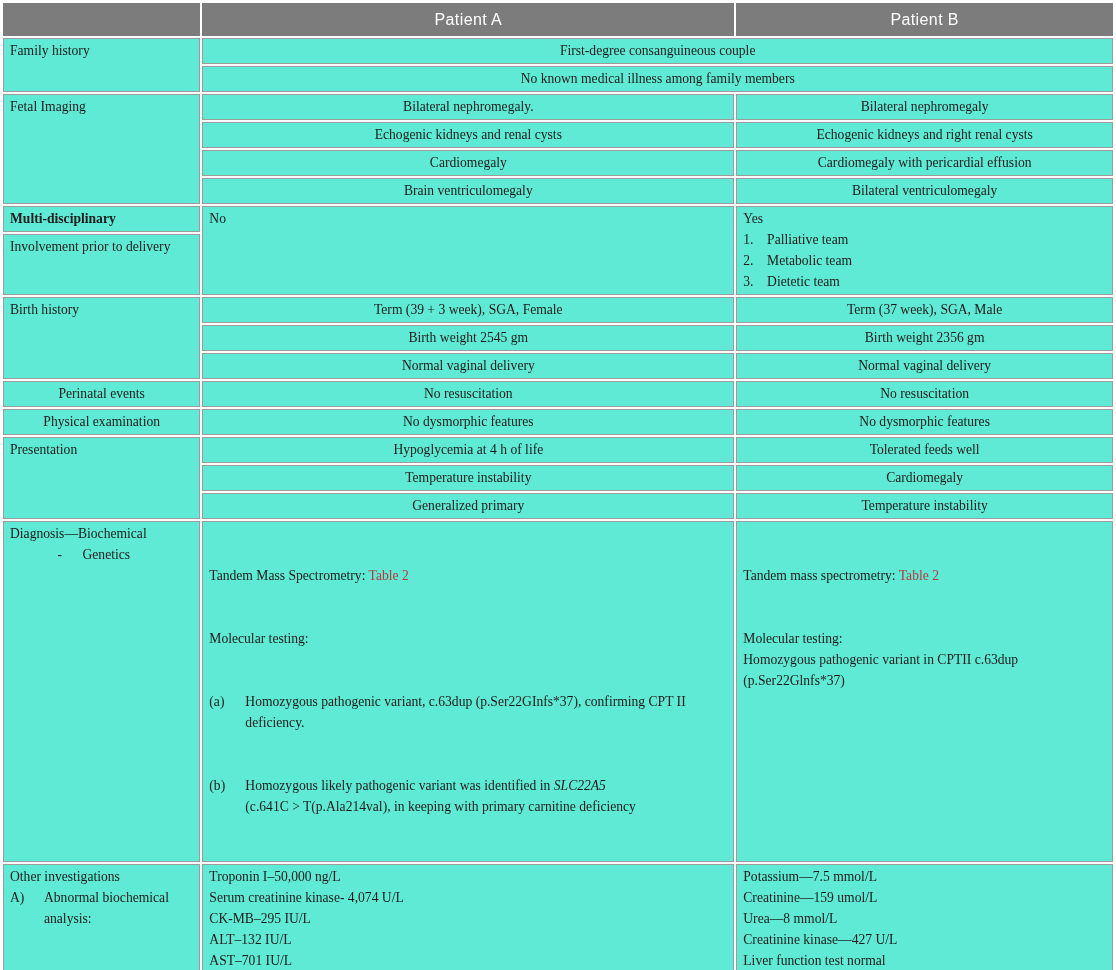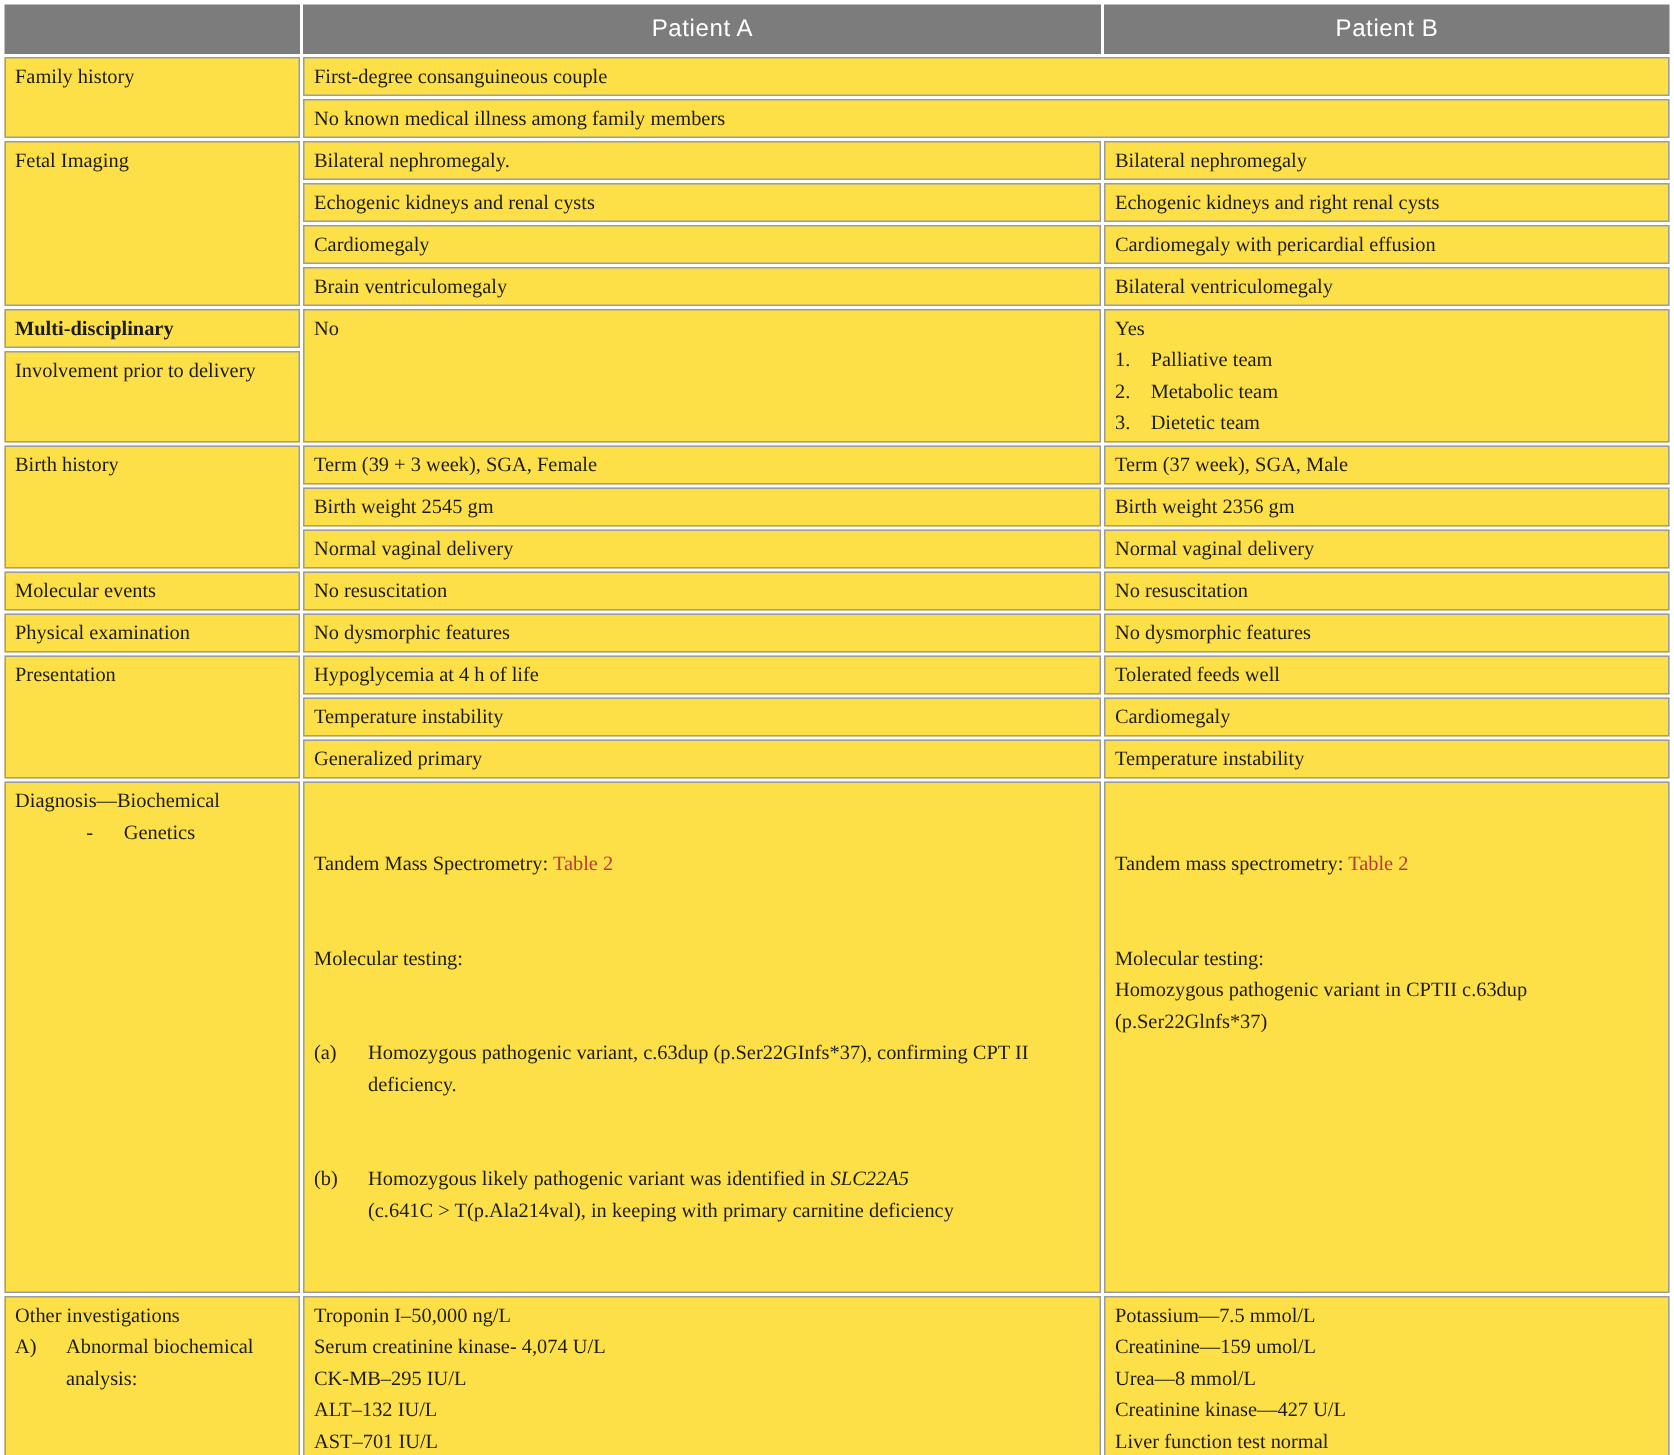--- a/index.html
+++ b/index.html
@@ -28,29 +28,29 @@
     letter-spacing:0.4px;
     height:33px;
     vertical-align:middle;
     text-align:center;
     padding:0;
     border:none;
     margin-left:20px;
   }
   td {
     border:1px solid #9c9c9c;
-    background:#fde047;
+    background:#5eead4;
     vertical-align:top;
     padding:1px 6px 2px 6px;
     font-size:13.6px;
     line-height:21px;
     white-space:pre-wrap;
     overflow:hidden;
   }
-  td.tight { height:21px; }
+  td.tight { height:21px;text-align:center; }
   td.sub-top { height:21px;font-weight:bold; }
   .li { display:flex; }
   .li .marker { flex:none; width:36px; }
   .li .content { flex:1; }
   .block { display:block; }
   .red { color:#b93b3d; text-decoration:none; cursor:pointer;margin-top:43px; }
   i { font-style:italic; }
 </style>
 </head>
 <body>
@@ -119,21 +119,21 @@
       <tr>
         <td class="tight">Birth weight 2545 gm</td>
         <td class="tight">Birth weight 2356 gm</td>
       </tr>
       <tr>
         <td class="tight">Normal vaginal delivery</td>
         <td class="tight">Normal vaginal delivery</td>
       </tr>
 
       <tr>
-        <td class="tight">Molecular events</td>
+        <td class="tight">Perinatal events</td>
         <td class="tight">No resuscitation</td>
         <td class="tight">No resuscitation</td>
       </tr>
 
       <tr>
         <td class="tight">Physical examination</td>
         <td class="tight">No dysmorphic features</td>
         <td class="tight">No dysmorphic features</td>
       </tr>
 

